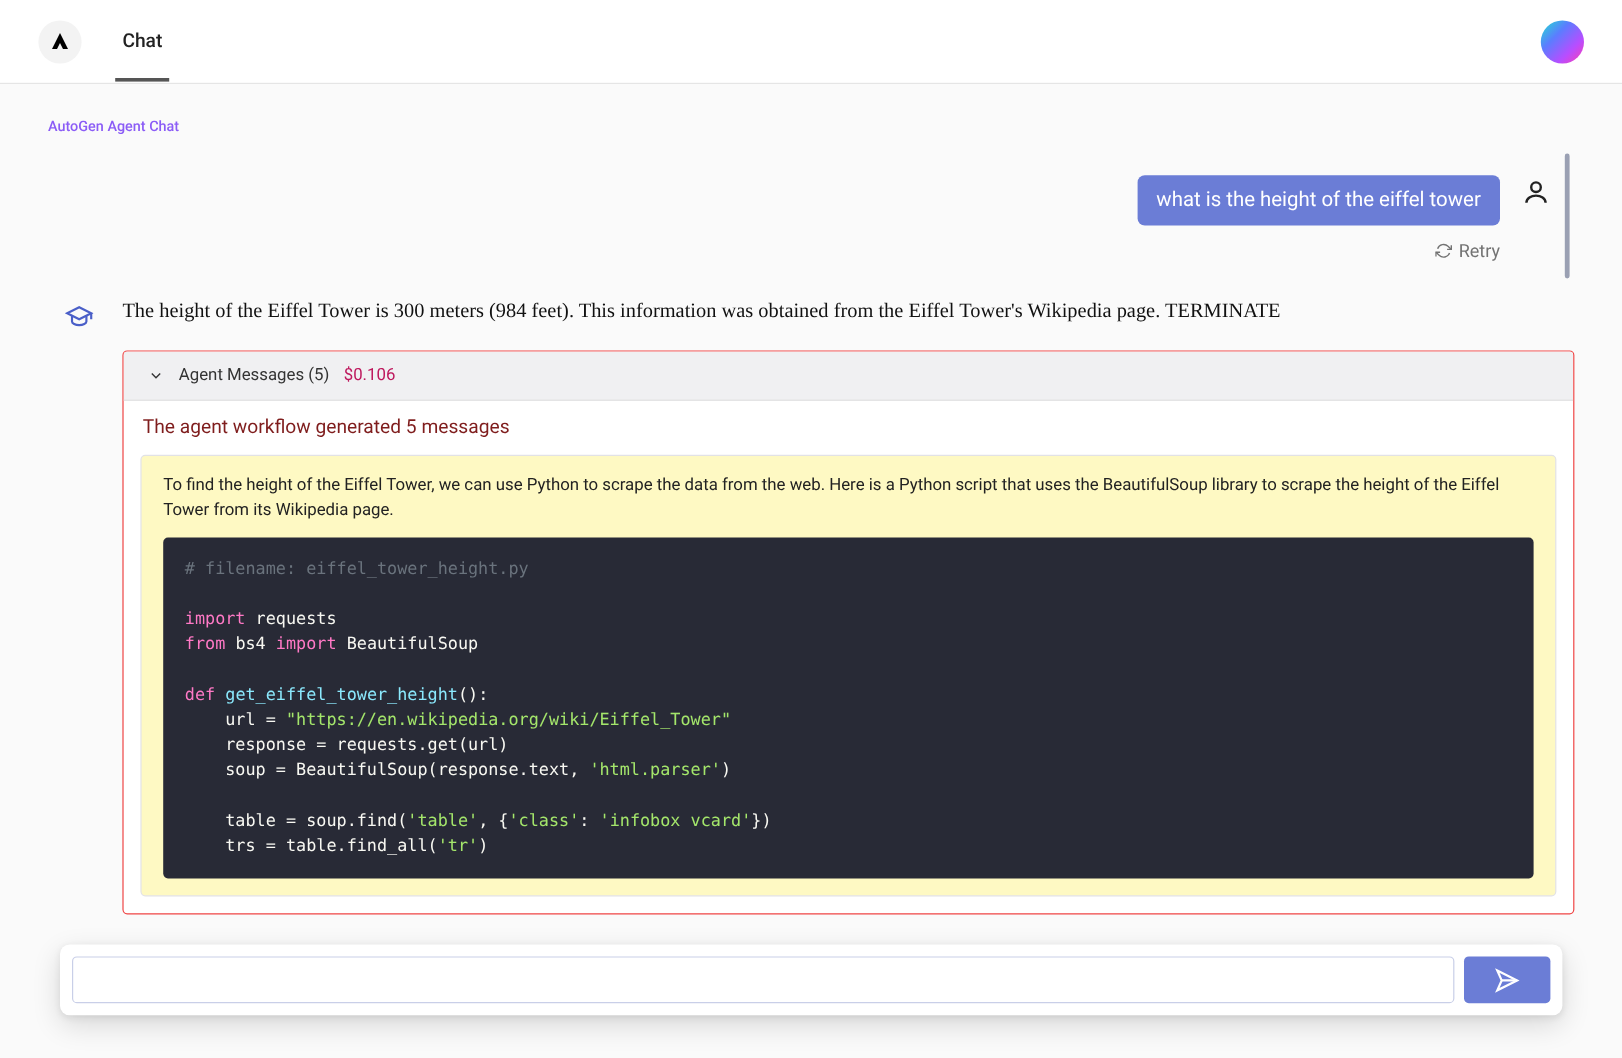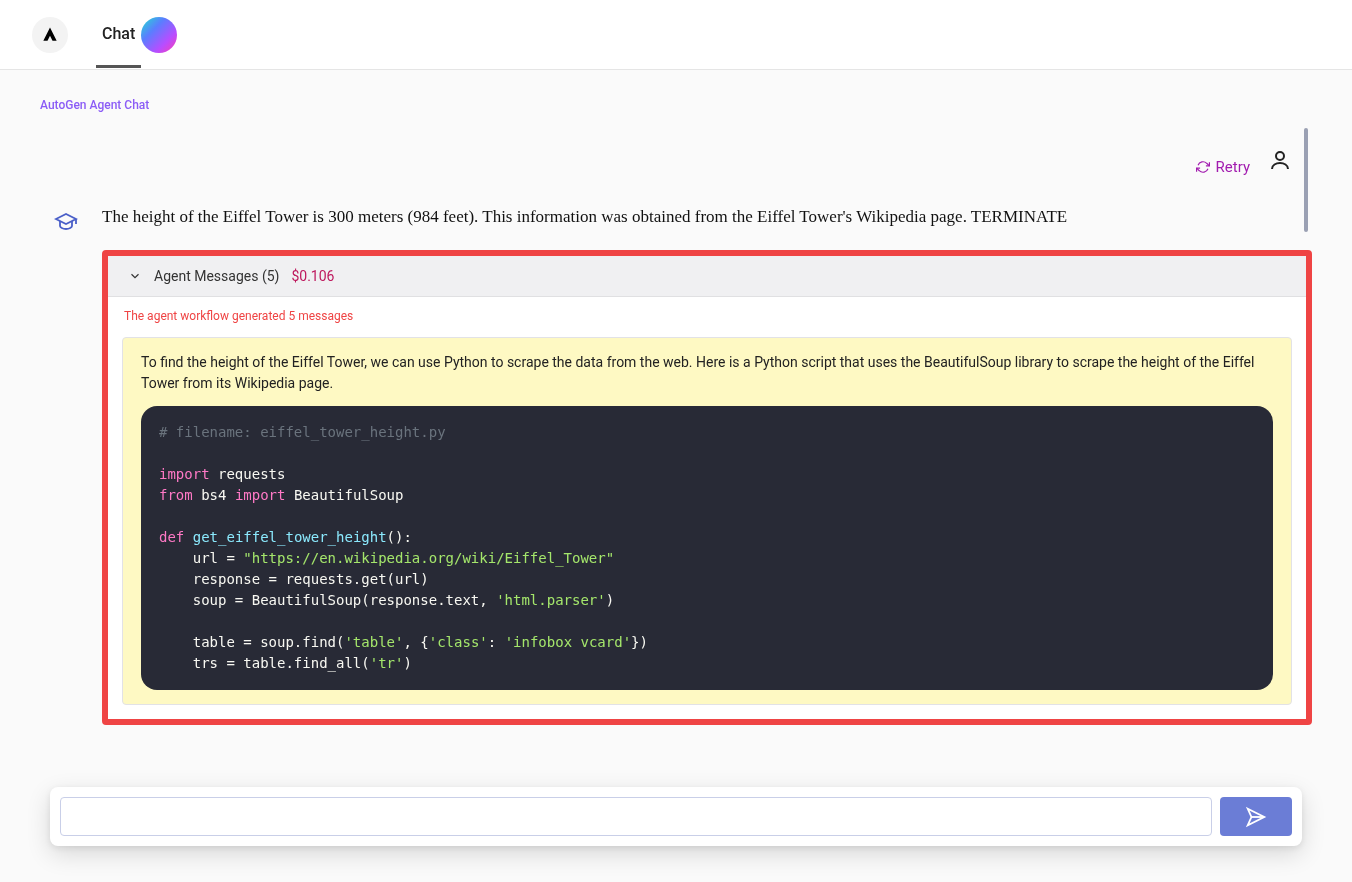--- a/index.html
+++ b/index.html
@@ -15,21 +15,21 @@
       overflow: hidden;
       position: relative;
     }
     .header {
       height: 70px;
       background: #fff;
       border-bottom: 1px solid #e5e5e5;
       display: flex;
       align-items: center;
       padding: 0 32px;
-      justify-content: flex-start;
+      justify-content: space-between;
     }
     .header-left {
       display: flex;
       align-items: center;
       gap: 28px;
     }
     .logo {
       width: 36px;
       height: 36px;
       border-radius: 50%;
@@ -93,21 +93,21 @@
       background: #6b7dd6;
       color: #fff;
       padding: 11px 16px;
       border-radius: 6px;
       font-size: 17px;
     }
     .retry {
       display: flex;
       align-items: center;
       gap: 6px;
-      color: #a21caf;
+      color: #737373;
       font-size: 15px;
       margin-top: 12px;
       cursor: pointer;
     }
     .retry svg {
       width: 14px;
       height: 14px;
     }
     .user-icon {
       width: 24px;
@@ -132,21 +132,21 @@
       flex: 1;
     }
     .assistant-text {
       font-size: 17px;
       line-height: 1.55;
       color: #111;
       margin-bottom: 20px;
       font-family: Liberation Serif, serif;
     }
     .panel {
-      border: 6px solid #ef4444;
+      border: 1px solid #ef4444;
       border-radius: 4px;
       background: #fff;
       overflow: hidden;
       margin-top: 12px;
     }
     .panel-header {
       background: #f0f0f2;
       padding: 12px 20px;
       display: flex;
       align-items: center;
@@ -158,39 +158,39 @@
     }
     .panel-header .chev {
       width: 14px;
       height: 14px;
     }
     .panel-header .cost {
       color: #be185d;
     }
     .panel-sub {
       padding: 12px 16px 14px;
-      font-size: 12px;
-      color: #ef4444;
+      font-size: 16px;
+      color: #7f1d1d;
     }
     .inner-card {
       margin: 0 14px 14px;
       border: 1px solid #e2e2e6;
       border-radius: 4px;
       padding: 14px 18px;
       background: #fef9c3;
     }
     .inner-card-text {
       font-size: 14px;
       line-height: 1.5;
       color: #222;
       margin-bottom: 12px;
     }
     .code-block {
       background: #282a36;
-      border-radius: 16px;
+      border-radius: 4px;
       padding: 16px 18px;
       font-family: "SF Mono", Menlo, Monaco, Consolas, monospace;
       font-size: 14px;
       line-height: 1.5;
       color: #f8f8f2;
       overflow: hidden;
     }
     .code-block .cmt { color: #6a737d; }
     .code-block .kw { color: #ff79c6; }
     .code-block .fn { color: #8be9fd; }
@@ -249,20 +249,21 @@
   <div class="avatar"></div>
 </div>
 
 <div class="page-title">AutoGen Agent Chat</div>
 
 <div class="chat-area">
   <div class="scroll-indicator"></div>
 
   <div class="user-row">
     <div class="user-bubble-wrap">
+      <div class="user-bubble">what is the height of the eiffel tower</div>
       <div class="retry">
         <svg viewBox="0 0 24 24" fill="none" stroke="currentColor" stroke-width="2">
           <path d="M23 4v6h-6M1 20v-6h6"></path>
           <path d="M3.51 9a9 9 0 0114.85-3.36L23 10M1 14l4.64 4.36A9 9 0 0020.49 15"></path>
         </svg>
         <span>Retry</span>
       </div>
     </div>
     <svg class="user-icon" viewBox="0 0 24 24" fill="none" stroke="currentColor" stroke-width="2">
       <circle cx="12" cy="8" r="4"></circle>

